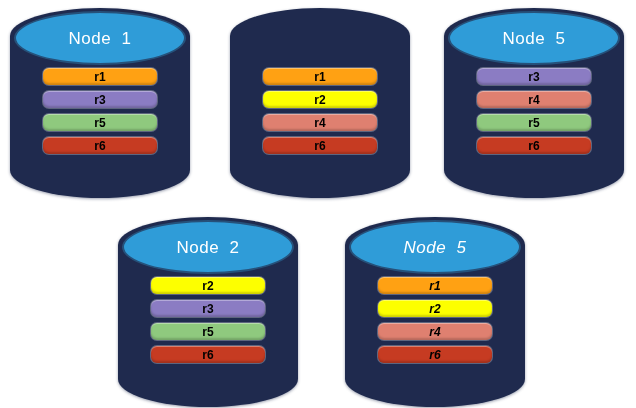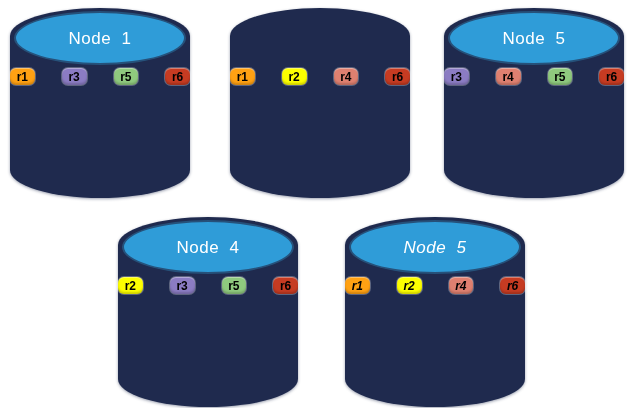--- a/index.html
+++ b/index.html
@@ -34,21 +34,21 @@
   }
   .node-title {
     color: var(--title-text, #FFFFFF);
     font-size: 17px;
     letter-spacing: 0.5px;
     white-space: pre;
     padding-top: 2px;
   }
   .bars {
     position: absolute; top: 60px; left: 0; right: 0;
-    display: flex; flex-direction: row; align-items: center; gap: 27px;
+    display: flex; flex-direction: column; align-items: center; gap: 6px;
   }
   .bar {
     width: 114px; height: 17px;
     border-radius: 6px;
     display: flex; align-items: center; justify-content: center;
     font-size: 12px; font-weight: bold;
     color: var(--bar-text, #000000);
     box-shadow: inset 0 1px 0 rgba(255,255,255,0.35),
                 inset 0 -2px 2px rgba(0,0,0,0.18),
                 0 0 0 1px rgba(255,255,255,0.28);
@@ -91,21 +91,21 @@
       <div class="bar" style="background: rgb(139, 124, 195);">r3</div>
       <div class="bar" style="background: rgb(223, 128, 112);">r4</div>
       <div class="bar" style="background: rgb(143, 201, 126);">r5</div>
       <div class="bar" style="background: rgb(198, 59, 34);">r6</div>
     </div>
   </div>
 
   <div class="node n4">
     <div class="cyl-body"></div>
     <div class="cyl-top">
-      <span class="node-title">Node  4</span>
+      <span class="node-title">Node  2</span>
     </div>
     <div class="bars">
       <div class="bar" style="background: rgb(253, 255, 0);">r2</div>
       <div class="bar" style="background: rgb(139, 124, 195);">r3</div>
       <div class="bar" style="background: rgb(143, 201, 126);">r5</div>
       <div class="bar" style="background: rgb(198, 59, 34);">r6</div>
     </div>
   </div>
 
   <div class="node n5">

